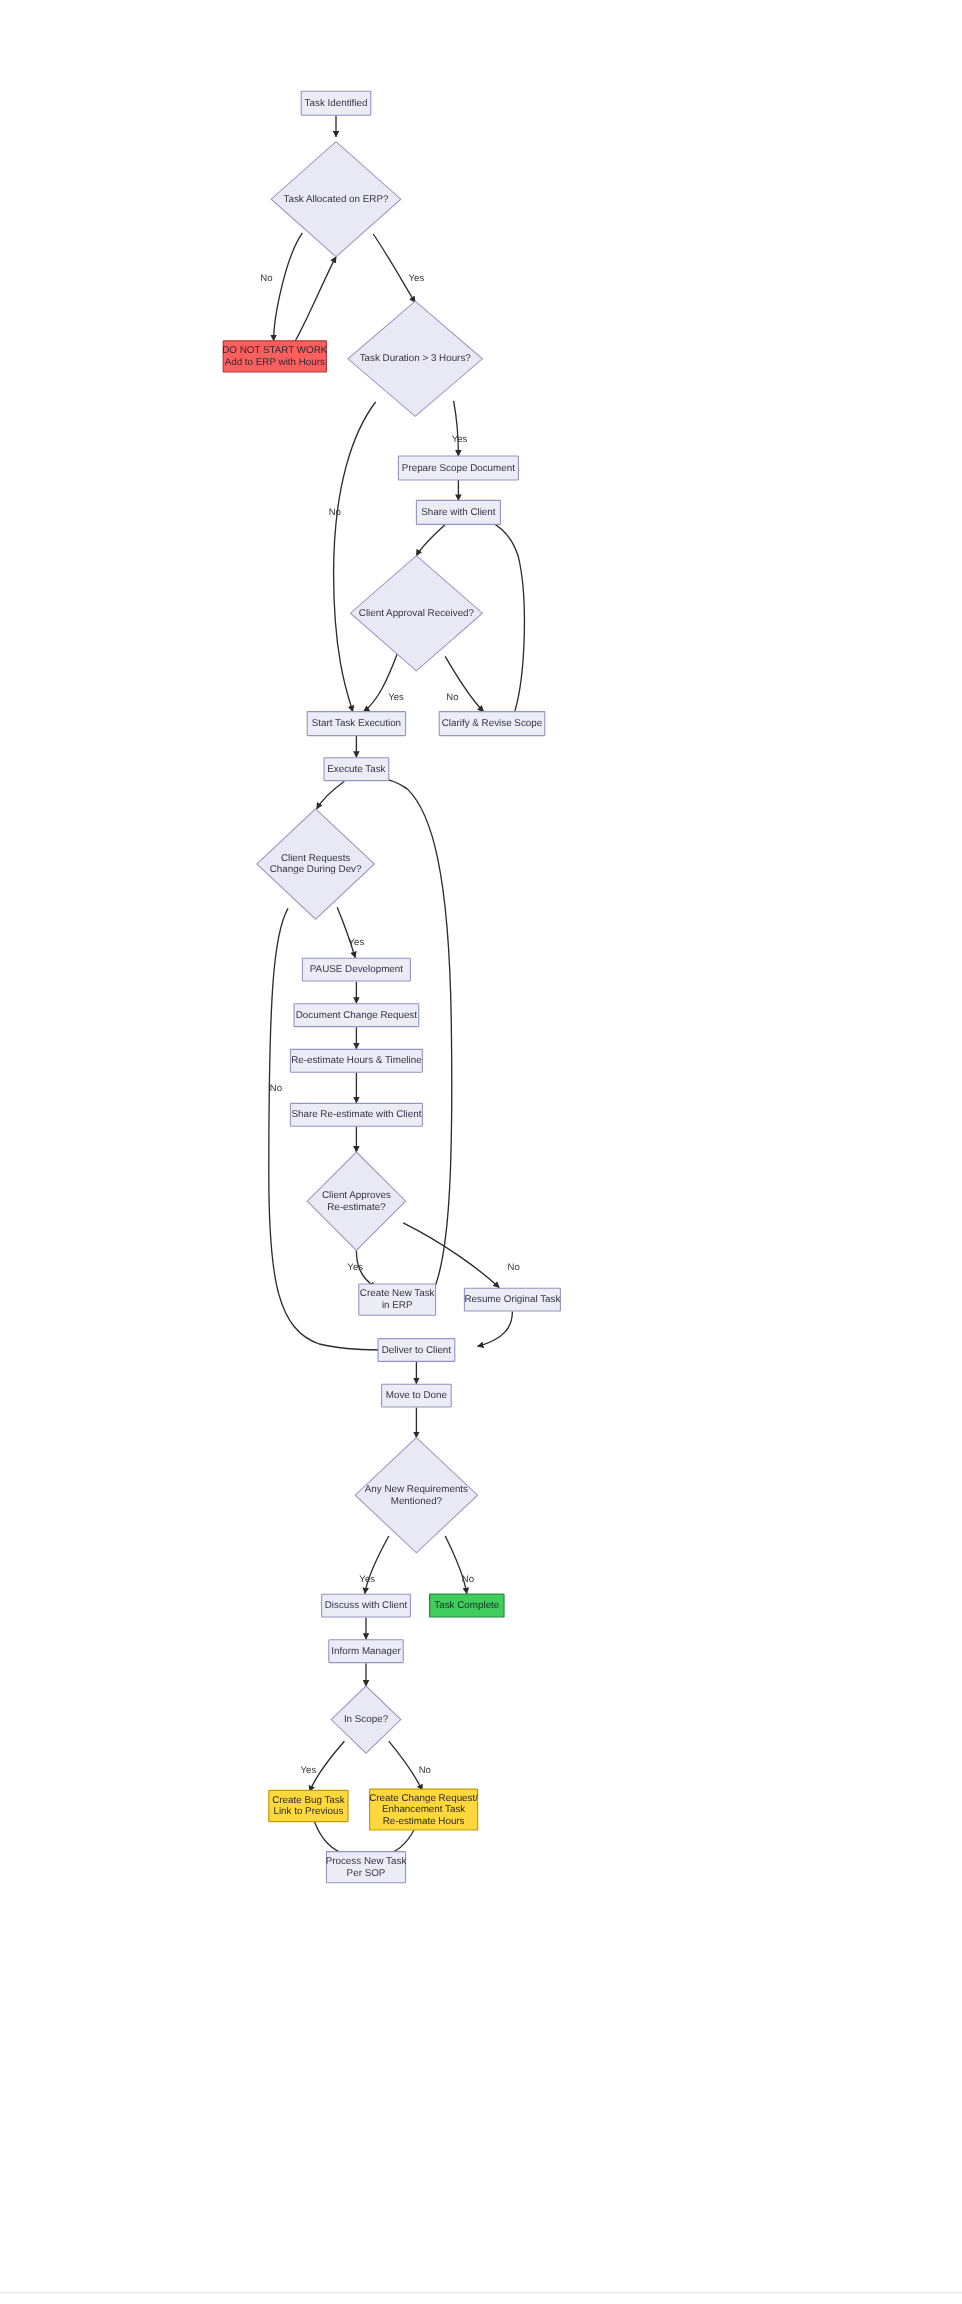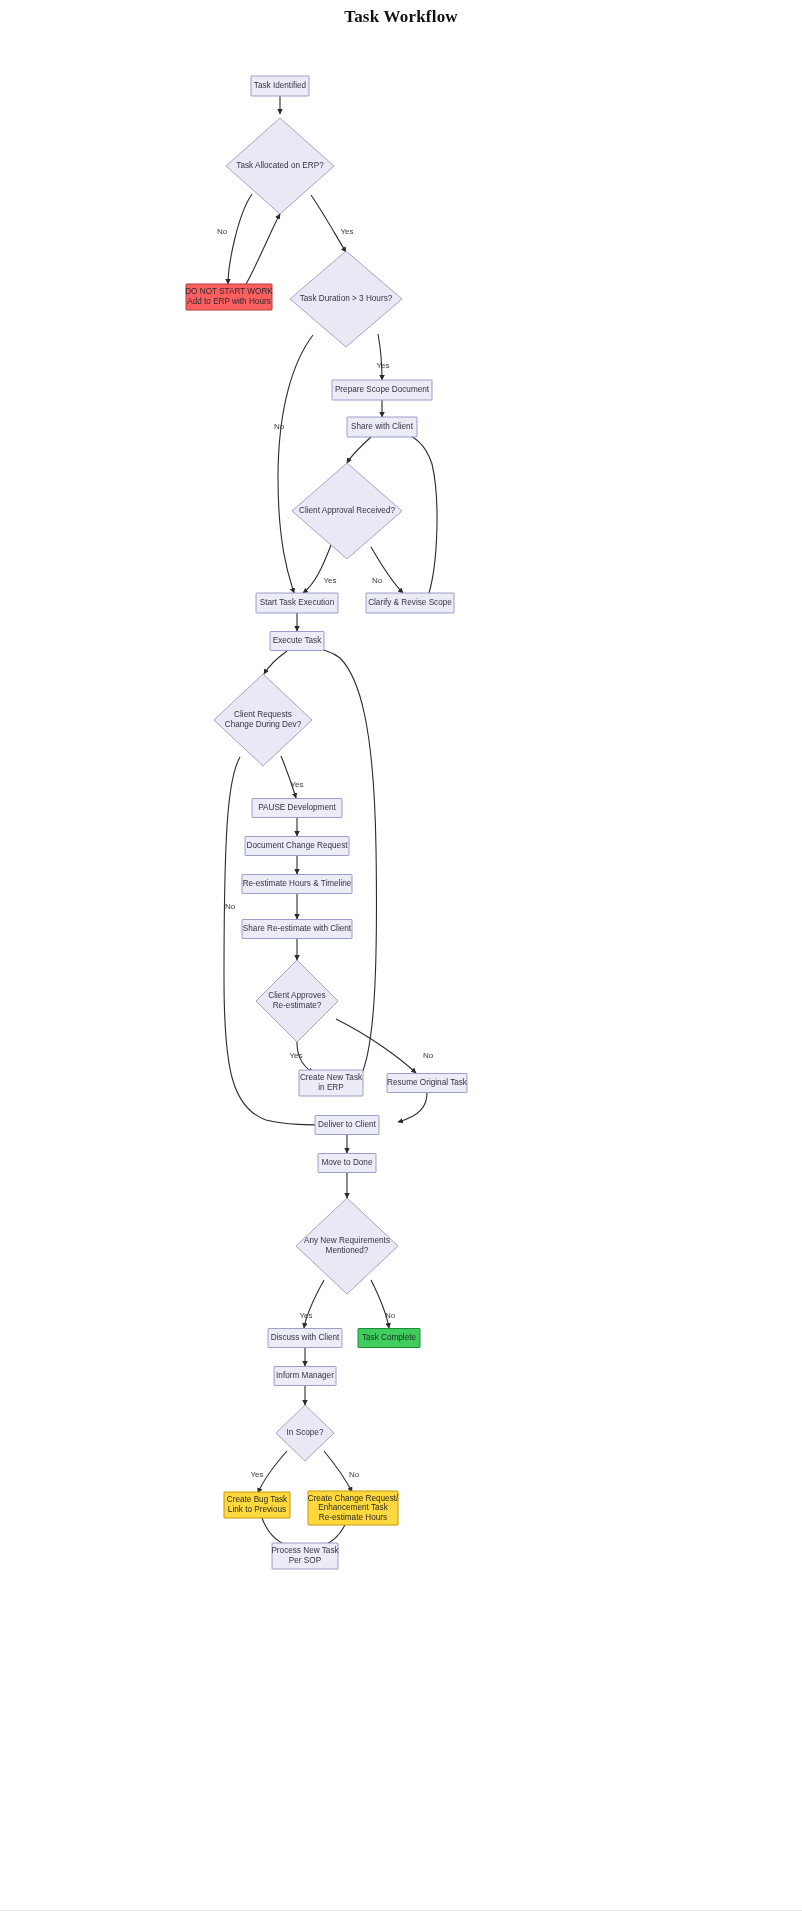--- a/index.html
+++ b/index.html
@@ -43,21 +43,20 @@
   .yellowBox{fill:#ffd83d;stroke:#c49a05;stroke-width:1px;}
   .yellowText{fill:#2b2b20;}
   .edge{fill:none;stroke:#2b2b2b;stroke-width:1.1px;}
   .bottomRule{position:absolute;left:0;bottom:9px;width:802px;height:1px;background:#e6e6e6;}
 </style>
 </head>
 <body>
 
 <div id="page">
 
-  <div id="title">Task Workflow</div>
 
   <svg id="chart" viewBox="0 0 802 1880" width="802" height="1880">
     <defs>
       <marker id="arrowHead" viewBox="0 0 10 10" refX="9" refY="5" markerWidth="5" markerHeight="5" orient="auto-start-reverse">
         <path d="M0,0 L10,5 L0,10 z" fill="#2b2b2b"></path>
       </marker>
     </defs>
     <g id="edges-layer">
         <path d="M280,68 L280,86" class="edge" marker-end="url(#arrowHead)"></path>
         <path d="M252,166 C238,186 228,236 228,256" class="edge" marker-end="url(#arrowHead)"></path>

